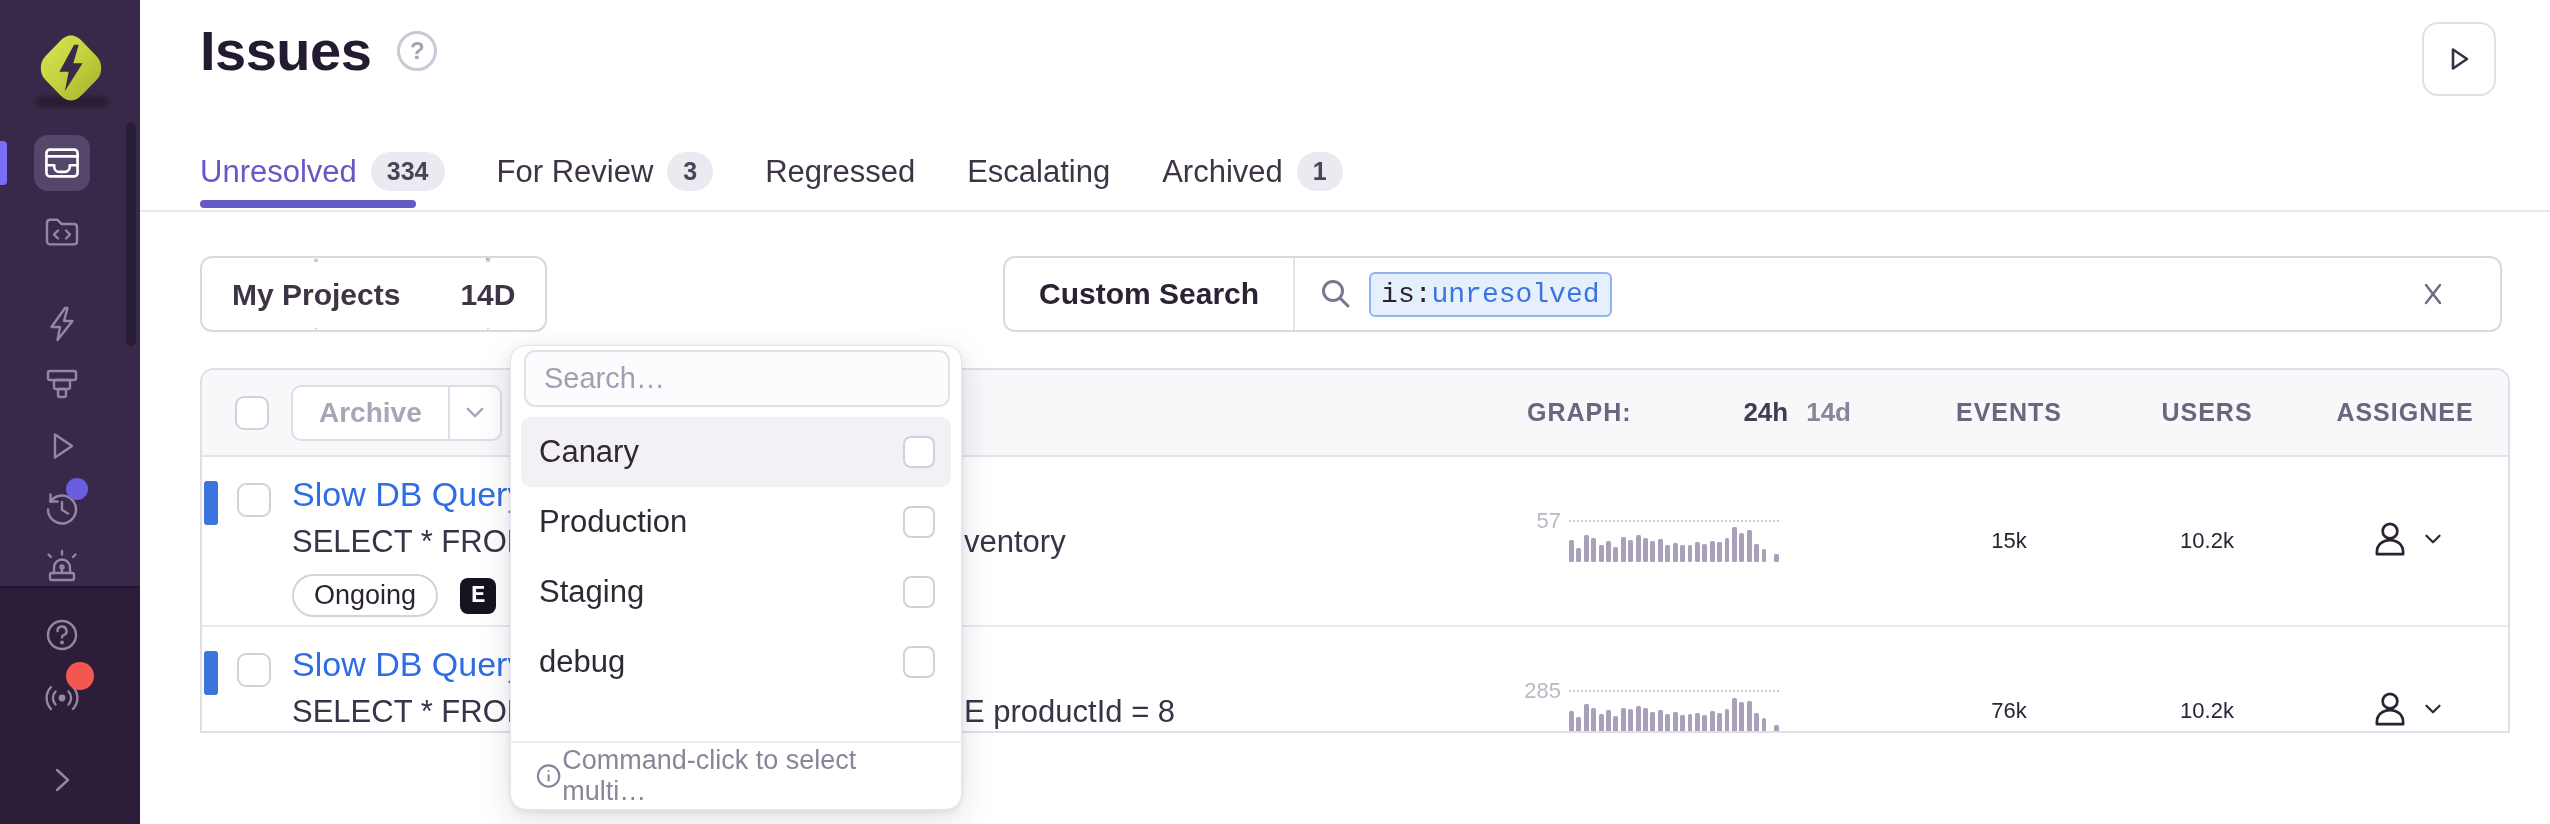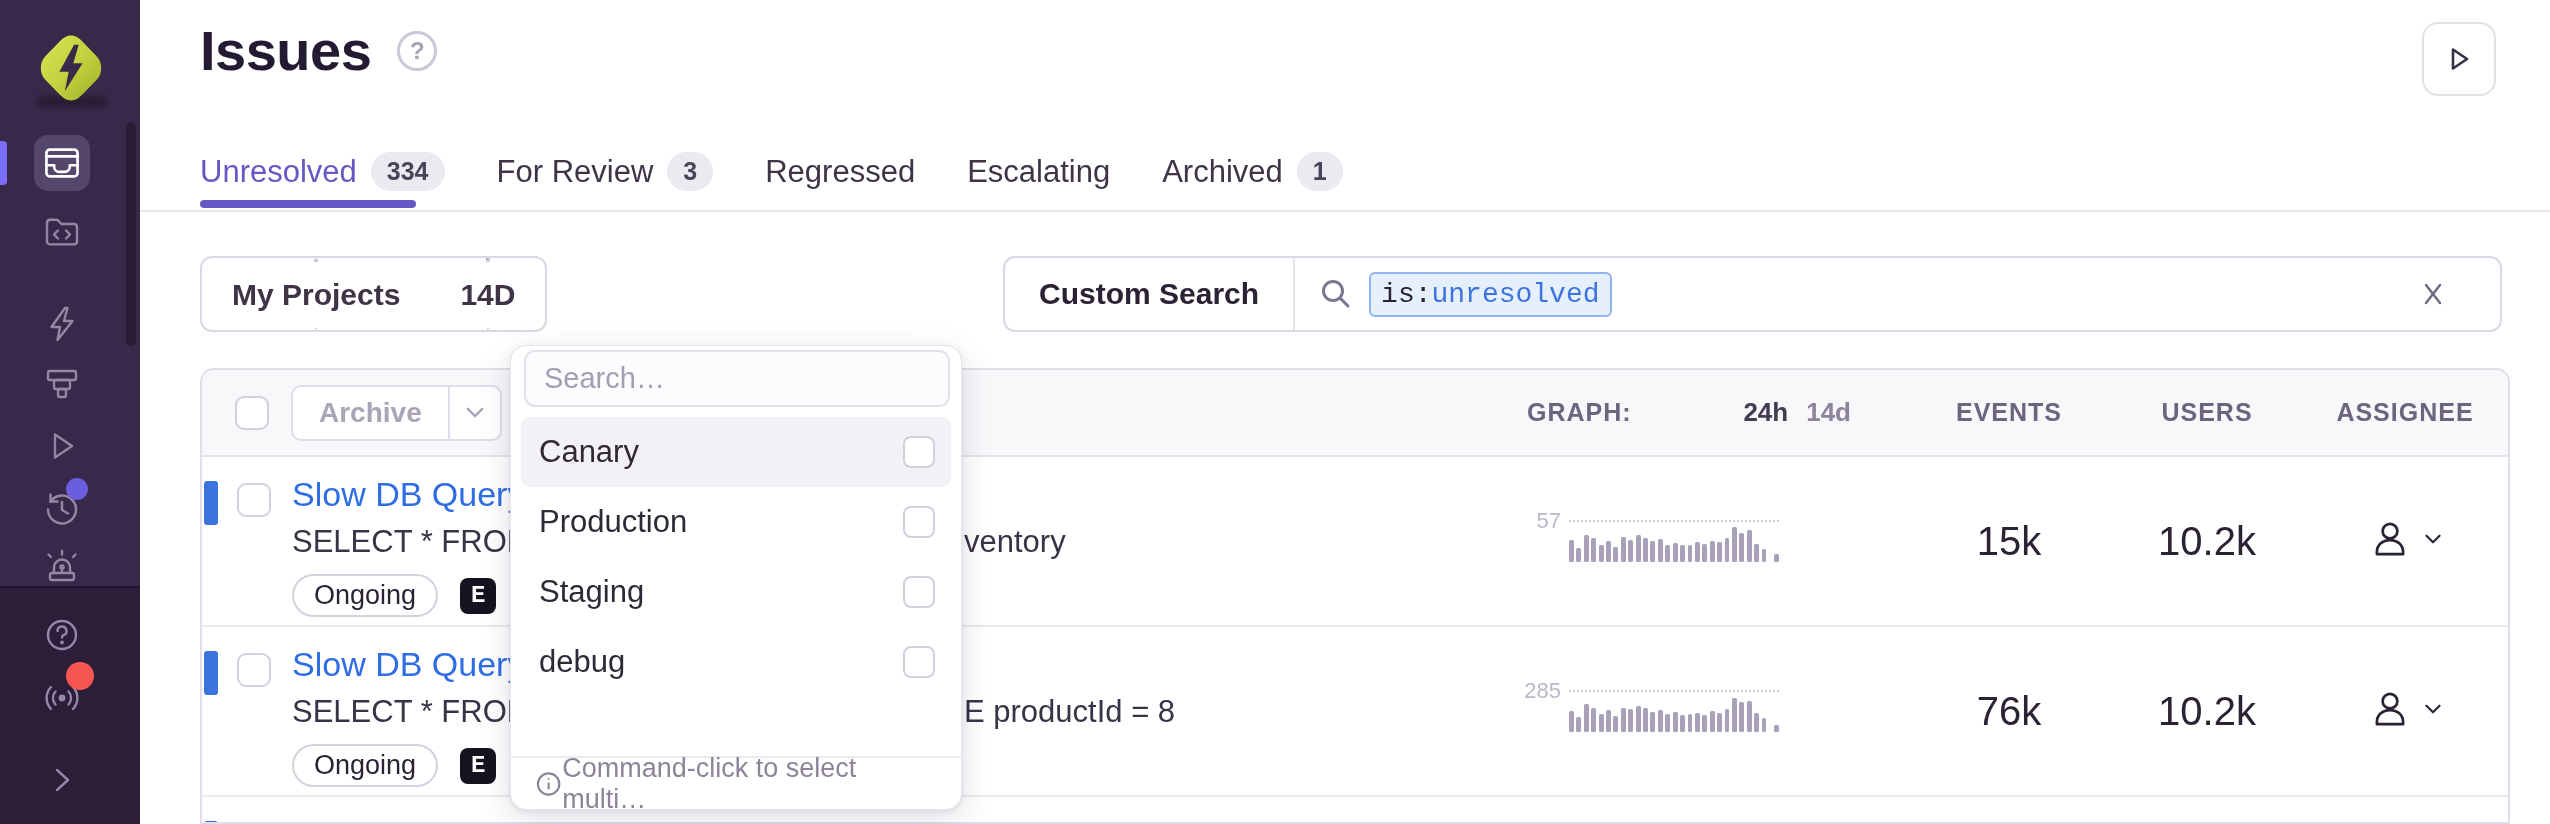--- a/index.html
+++ b/index.html
@@ -62,21 +62,21 @@
                    cursor:pointer; white-space:nowrap; }
   .search-vdiv { width:2px; height:72px; background:#e6e2ec; }
   .search-body { display:flex; align-items:center; gap:16px; padding:0 24px; flex:1; }
   .token { font-family:"Liberation Mono","DejaVu Sans Mono",monospace; font-size:28px;
            background:#e6effc; border:2px solid #8fb4ee; border-radius:6px;
            padding:5px 10px; cursor:text; white-space:nowrap; }
   .token .tk { color:#2b2233; } .token .tv { color:#3c74dd; }
   .x-btn { margin-left:auto; margin-right:28px; cursor:pointer; display:flex; }
 
   
-  .issues-table { position:absolute; left:60px; top:368px; width:2310px; height:456px;
+  .issues-table { position:absolute; left:60px; top:368px; width:2310px; height:365px;
                   border:2px solid #e2dde8; border-radius:14px 14px 0 0; background:#fff; overflow:hidden; }
   .thead { height:87px; background:#f8f7fa; border-bottom:2px solid #e7e3ec;
            display:flex; align-items:center; padding-left:33px; }
   .cbx { width:34px; height:34px; border:2px solid #d5cfdd; border-radius:9px;
          background:#fff; flex:none; cursor:pointer; }
   .split-btn { display:flex; margin-left:22px; border:2px solid #e1dce7; border-radius:10px;
                overflow:hidden; background:#fff; }
   .split-main { padding:10px 26px; font-size:28px; font-weight:700; color:#aba4b6; cursor:pointer; }
   .split-arrow { width:52px; display:flex; align-items:center; justify-content:center;
                  border-left:2px solid #e1dce7; cursor:pointer; }
@@ -107,42 +107,42 @@
                  display:flex; align-items:center; justify-content:center;
                  font-size:24px; font-weight:800; font-family:"Liberation Mono","DejaVu Sans Mono",monospace; }
   .proj-name { font-size:27px; color:#4a4458; }
   .spark { display:flex; align-items:flex-start; padding-left:6px; }
   .spark-label { width:46px; text-align:right; font-size:22px; color:#bdb6c7;
                  margin-right:8px; transform:translateY(-12px); }
   .spark-bars { width:210px; height:42px; border-top:2px dotted #cfc8d9;
                 display:flex; align-items:flex-end; column-gap:2.5px; padding-top:2px; }
   .spark-bars i { flex:1; background:#a9a0ba; border-radius:1.5px; }
   .spark-bars i:last-child { margin-left:5px; }
-  .val { font-size:40px; color:#2b2233;text-align:center; }
+  .val { font-size:22px; color:#2b2233;text-align:center; }
   .assignee { display:inline-flex; align-items:center; gap:12px; cursor:pointer; }
   .assignee svg { stroke:#2b2233; fill:none; stroke-width:2.6; stroke-linecap:round; stroke-linejoin:round; }
   .row-partial { position:relative; height:30px; }
 
   
   .popover { position:absolute; left:370px; top:345px; width:452px; height:465px; background:#fff;
              border:1px solid #e8e4ee; border-radius:16px; z-index:50;
              box-shadow:0 10px 34px rgba(42,30,64,.14), 0 2px 6px rgba(42,30,64,.08); }
   .pop-title { padding:20px 26px 10px; font-size:28px; font-weight:700; color:#261d33; }
   .pop-search { display:block; width:426px; margin:4px 13px 0; height:57px;
                 border:2px solid #e4dfe9; border-radius:11px; background:#fcfbfd;
                 padding:0 18px; font-size:29px; color:#2b2233;
                 font-family:"Liberation Sans","DejaVu Sans",sans-serif; outline:none; }
   .pop-search::placeholder { color:#a59eb2; }
   .pop-list { margin-top:10px; }
   .opt { position:relative; height:70px; margin:0 10px; border-radius:9px;
          display:flex; align-items:center; padding:0 18px; cursor:pointer; }
   .opt.hover { background:#f3f1f5; }
   .opt-label { font-size:31px; color:#2f2936; }
   .opt .cbx { position:absolute; right:16px; width:32px; height:32px; border-radius:8px; }
-  .pop-footer { position:absolute; left:0; bottom:0; width:100%; height:53px;
+  .pop-footer { position:absolute; left:0; bottom:0; width:100%; height:68px;
                 border-top:2px solid #edeaf1; display:flex; align-items:center;
                 padding:0 24px; color:#8d8499; font-size:27px; }
   .pop-footer svg { stroke:#8d8499; fill:none; stroke-width:2.2; }
   .muted-svg { stroke:#7d7590; fill:none; stroke-width:3; stroke-linecap:round; }
 </style>
 </head>
 <body>
 
 <nav class="sidebar">
   <div class="logo-shadow"></div>

